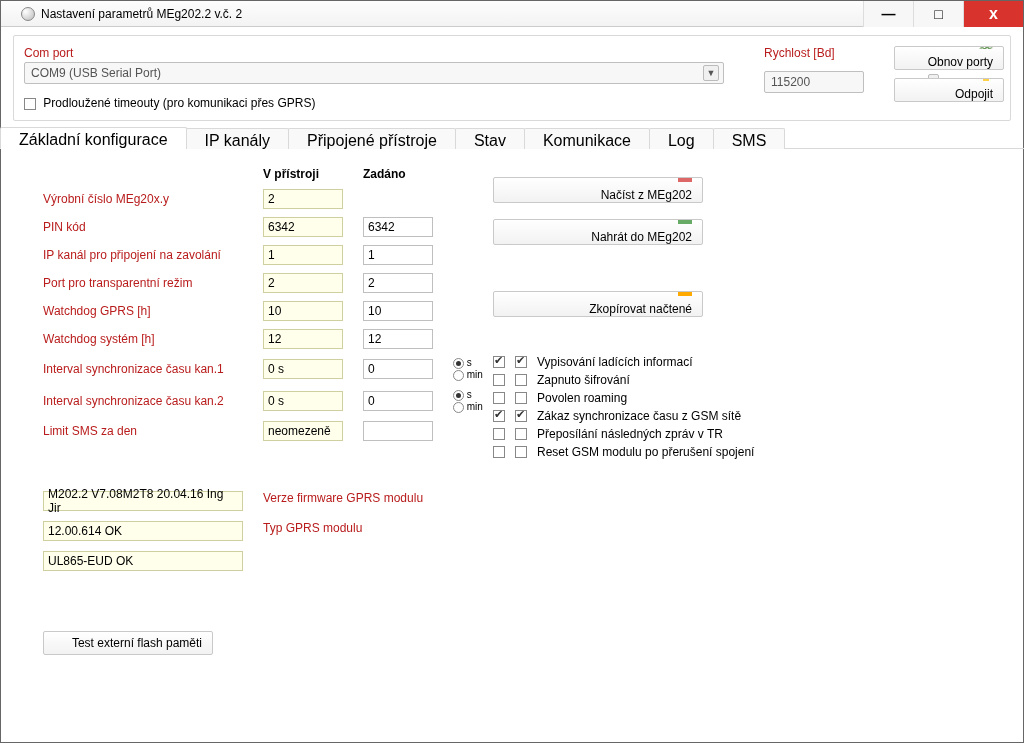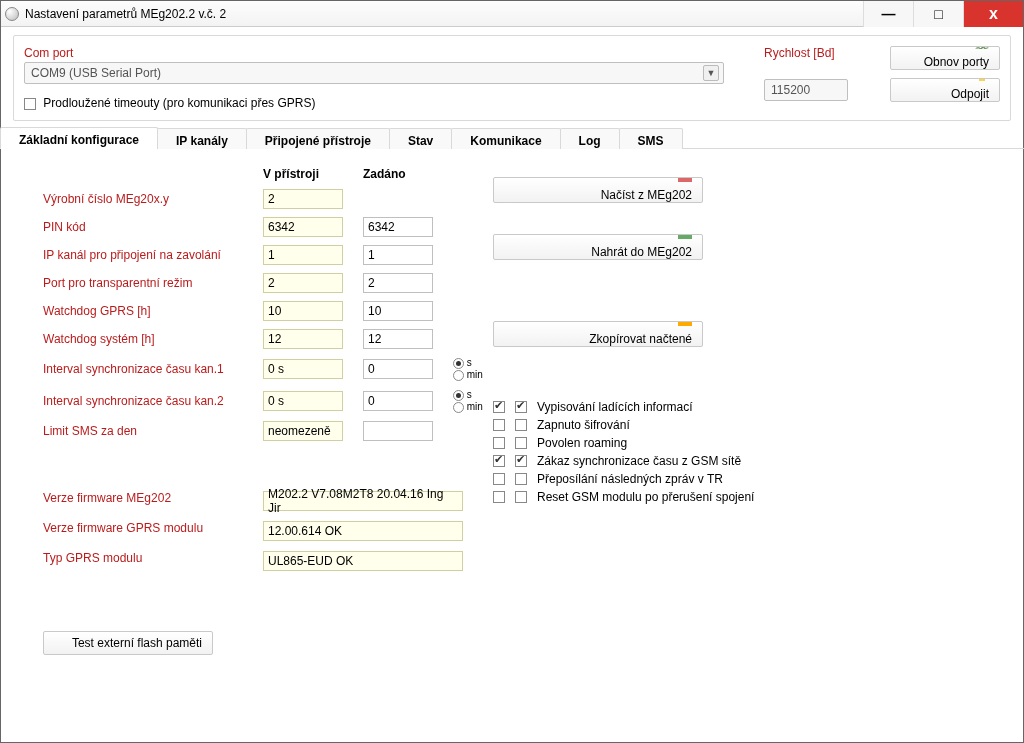--- a/index.html
+++ b/index.html
@@ -1,49 +1,49 @@
 <!DOCTYPE html>
 <html><head>
 <meta charset="utf-8">
 <style>
   * { box-sizing: border-box; }
   body { margin:0; background:#999; font-family: Tahoma, Arial, sans-serif; font-size:12px; color:#000; }
   .window { width:1024px; height:743px; background:#fff; border:1px solid #666; position:relative; }
-  .titlebar { height:26px; background:linear-gradient(#fdfdfd,#f3f3f3); border-bottom:1px solid #ccc; display:flex; align-items:center; padding-left:4px; }
+  .titlebar { height:26px; background:linear-gradient(#fdfdfd,#f3f3f3); border-bottom:1px solid #ccc; display:flex; align-items:center; padding-left:20px; }
   .titlebar .icon { width:14px; height:14px; border:1px solid #888; border-radius:50%; margin-right:6px; background:radial-gradient(circle at 30% 30%,#fff,#bbb); }
   .tbtns { margin-left:auto; display:flex; }
   .tbtn { width:50px; height:26px; display:flex; align-items:center; justify-content:center; border-left:1px solid #ddd; background:#f7f7f7; cursor:pointer; font-weight:bold; font-size:14px; }
   .tbtn.close { background:#d9332e; color:#fff; width:60px; font-size:16px; }
   .client { position:relative; padding:8px 12px 0 12px; background:#fff; }
   .top-panel { border:1px solid #d9d9d9; border-radius:2px; padding:10px 10px 10px 10px; position:relative; background:#fff; margin-bottom:6px; }
   .row { display:flex; align-items:center; }
   .label { font-size:12px; color:#b91c1c; }
   .combo { height:22px; border:1px solid #bfbfbf; background:#f7f7f7; border-radius:2px; display:flex; align-items:center; padding:0 4px; }
   .combo input { border:0; outline:0; background:transparent; font-size:12px; flex:1; }
   .combo .arrow { width:16px; height:16px; border:1px solid #bbb; border-radius:2px; background:#f0f0f0; display:flex; align-items:center; justify-content:center; font-size:9px; color:#555; }
   .btn { height:24px; border:1px solid #c9c9c9; background:linear-gradient(#fff,#f2f2f2); border-radius:2px; padding:0 10px; display:inline-flex; align-items:flex-end; justify-content:center; font-size:12px; cursor:pointer; gap:6px;flex-direction:column; }
   .btn .bi { width:14px; height:14px; display:inline-block; }
   .chk { width:12px; height:12px; border:1px solid #888; display:inline-block; vertical-align:middle; margin-right:4px; background:#fff; position:relative; }
   .chk.checked::after { content:'✔'; position:absolute; top:-3px; left:0; font-size:11px; color:#333; }
   .sidetabs { position:absolute; right:0; top:38px; display:flex; flex-direction:column; }
   .sidetab { writing-mode:vertical-rl; border:1px solid #ccc; border-left:0; background:#f7f7f7; padding:8px 4px; font-size:11px; cursor:pointer; }
   .sidetab.active { background:#fff; font-weight:normal; }
   .tabs { display:flex; border-bottom:1px solid #d9d9d9; margin:0 -13px; padding-left:0px; position:relative; height:22px; }
-  .tab { padding:3px 18px 0 18px; border:1px solid #d9d9d9; border-bottom:0; border-top-left-radius:2px; border-top-right-radius:2px; background:#f9f9f9; margin-right:-1px; font-size:12px; cursor:pointer; position:relative; top:1px; height:21px; display:flex; align-items:center;font-weight:bold; }
+  .tab { padding:3px 18px 0 18px; border:1px solid #d9d9d9; border-bottom:0; border-top-left-radius:2px; border-top-right-radius:2px; background:#f9f9f9; margin-right:-1px; font-size:16px; cursor:pointer; position:relative; top:1px; height:21px; display:flex; align-items:center; }
   .tab.active { background:#fff; border-bottom:1px solid #fff; top:0; height:22px; }
   .page { padding:18px 30px; position:relative; }
   .colhead { font-weight:bold; }
   .field-ro { height:20px; border:1px solid #cfcfa0; background:#ffffeb; padding:0 4px; font-size:12px; display:flex; align-items:center; }
   .field-rw { height:20px; border:1px solid #bfbfbf; background:#fff; padding:0 4px; font-size:12px; display:flex; align-items:center; }
   .grid { display:grid; grid-template-columns:200px 80px 70px 60px; column-gap:20px; row-gap:8px; align-items:center; }
   .radio { width:11px; height:11px; border:1px solid #888; border-radius:50%; display:inline-block; vertical-align:middle; background:#fff; position:relative; }
   .radio.on::after { content:''; width:5px; height:5px; background:#333; border-radius:50%; position:absolute; top:2px; left:2px; }
   .radset { font-size:10px; line-height:12px; }
   .rightcol { position:absolute; left:480px; top:22px; width:320px; }
-  .rightcol .btn { width:210px; justify-content:center; margin-bottom:25px; height:26px; }
+  .rightcol .btn { width:210px; justify-content:center; margin-bottom:10px; height:26px; }
   .chkrow { display:flex; align-items:center; gap:6px; margin:4px 0; font-size:12px; }
   .info { display:grid; grid-template-columns:200px 200px; column-gap:20px; row-gap:10px; margin-top:50px; }
   .testbtn { margin-top:60px; }
   .i-refresh { background:radial-gradient(circle,#9fc989 40%,transparent 41%); border:1px dashed #6a9a5a; border-radius:50%; }
   .i-sun { background:radial-gradient(circle,#ffd24a 40%,transparent 41%); }
   .i-read { background:#d66; }
   .i-write { background:#6a6; }
   .i-copy { background:#fa0; }
 </style>
 </head>
@@ -74,21 +74,21 @@
             <input disabled="" value="COM9 (USB Serial Port)" style="">
             <span class="arrow">▼</span>
           </div>
           <div style="margin-top:12px;">
             <span class="chk"></span>
             <span>Prodloužené timeouty (pro komunikaci přes GPRS)</span>
           </div>
         </div>
         <div style="flex:0 0 90px;">
           <div class="label">Rychlost [Bd]</div>
-          <div class="combo" style="width:84px; margin-top:19px;">
+          <div class="combo" style="width:100px; margin-top:11px;">
             <input disabled="" value="115200" style="">
             <span class="arrow">▼</span>
           </div>
         </div>
         <div style="flex:0 0 110px; display:flex; flex-direction:column; gap:8px; margin-left:auto;">
           <div class="btn" style="width:110px;">
             <span class="bi i-refresh"></span>
             <span>Obnov porty</span>
           </div>
           <div class="btn" style="width:110px;">
@@ -209,21 +209,20 @@
             <span>Přeposílání následných zpráv v TR</span>
           </div>
         <div class="chkrow">
             <span class="chk"></span>
             <span class="chk"></span>
             <span>Reset GSM modulu po přerušení spojení</span>
           </div>
       </div>
 
       <div class="info">
-        <div class="label">Verze firmware MEg202</div>
         <div class="field-ro" style="width:200px">M202.2 V7.08M2T8 20.04.16 Ing Jir</div>
         <div class="label">Verze firmware GPRS modulu</div>
         <div class="field-ro" style="width:200px">12.00.614   OK</div>
         <div class="label">Typ GPRS modulu</div>
         <div class="field-ro" style="width:200px">UL865-EUD   OK</div>
       </div>
 
       <div class="testbtn">
         <div class="btn" style="width:170px;">
             <span>Test externí flash paměti</span>

